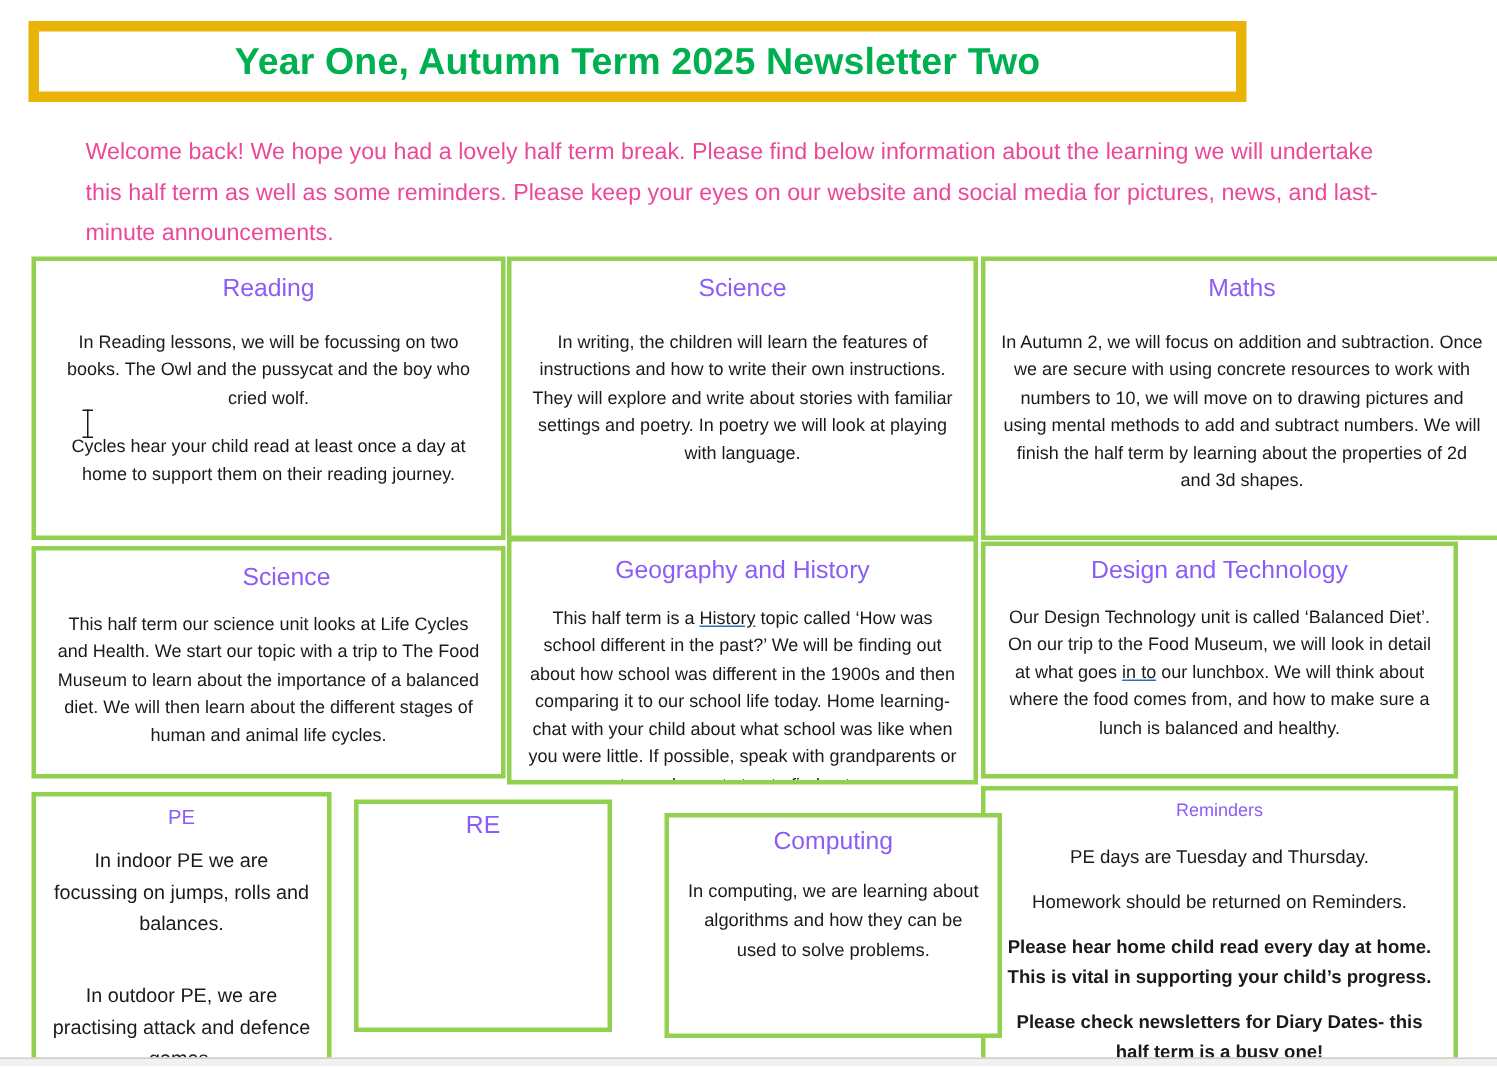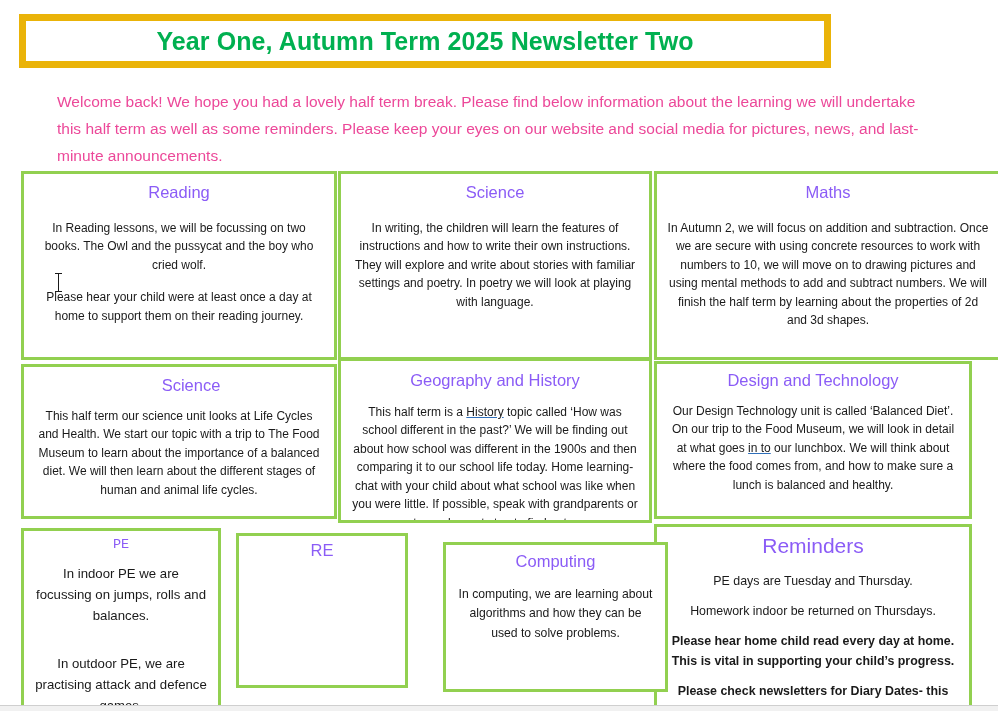--- a/index.html
+++ b/index.html
@@ -104,31 +104,31 @@
   #box-geohist .box-body  { margin-top: 13px; }
   #box-dt .box-title      { margin-top: 7px; }
   #box-dt .box-body       { margin-top: 12px; }
 
   
   #box-pe        { left: 21px;  top: 528px; width: 200px; height: 180px; }
   #box-re        { left: 236px; top: 533px; width: 172px; height: 155px; }
   #box-computing { left: 443px; top: 542px; width: 225px; height: 150px; }
   #box-reminders { left: 654px; top: 524px; width: 318px; height: 184px; }
 
-  #box-pe .box-title        { margin-top: 6px; font-size: 13.5px; font-family: Liberation Mono, monospace; }
+  #box-pe .box-title        { margin-top: 6px; font-size: 13.5px; }
   #box-pe .box-body         { margin-top: 10px; font-size: 13.2px; line-height: 21px; }
   #box-pe .box-body p       { margin-bottom: 27px; }
 
   #box-re .box-title        { margin-top: 5px; font-size: 16.5px; }
   #box-re .box-body         { margin-top: 13px; font-size: 12.2px; line-height: 19.5px; }
 
   #box-computing .box-title { margin-top: 7px; font-size: 16.5px; }
   #box-computing .box-body  { margin-top: 14px; font-size: 12.2px; line-height: 19.5px; }
 
-  #box-reminders .box-title { margin-top: 7px; font-size: 21px; }
+  #box-reminders .box-title { margin-top: 7px; font-size: 12px; }
   #box-reminders .box-body  { margin-top: 13px; font-size: 12.4px; line-height: 20px; }
   #box-reminders .box-body p { margin-bottom: 10px; }
   #box-reminders .bold      { font-weight: bold; }
 
   
   #box-pe        { z-index: 3; }
   #box-re        { z-index: 4; }
   #box-computing { z-index: 5; }
   #box-reminders { z-index: 2; }
   #box-geohist   { z-index: 1; }
@@ -174,21 +174,21 @@
   <div class="title-banner">
     <div class="title-text">Year One, Autumn Term 2025 Newsletter Two</div>
   </div>
 
   <div class="intro">Welcome back!  We hope you had a lovely half term break.  Please find below information about the learning we will undertake this half term as well as some reminders.  Please keep your eyes on our website and social media for pictures, news, and last-minute announcements.</div>
 
   <div class="box" id="box-reading">
     <div class="box-title">Reading</div>
     <div class="box-body">
       <p>In Reading lessons, we will be focussing on two books. The Owl and the pussycat and the boy who cried wolf.</p>
-      <p>Please hear your child were at least once a day at home to support them on their reading journey.</p>
+      <p>Cycles hear your child read at least once a day at home to support them on their reading journey.</p>
     </div>
   </div>
 
   <div class="box" id="box-writing">
     <div class="box-title">Science</div>
     <div class="box-body">
       <p>In writing, the children will learn the features of instructions and how to write their own instructions. They will explore and write about stories with familiar settings and poetry. In poetry we will look at playing with language.</p>
     </div>
   </div>
 
@@ -236,21 +236,21 @@
     <div class="box-title">Computing</div>
     <div class="box-body">
       <p>In computing, we are learning about algorithms and how they can be used to solve problems.</p>
     </div>
   </div>
 
   <div class="box" id="box-reminders">
     <div class="box-title">Reminders</div>
     <div class="box-body">
       <p>PE days are Tuesday and Thursday.</p>
-      <p>Homework indoor be returned on Thursdays.</p>
+      <p>Homework should be returned on Reminders.</p>
       <p class="bold">Please hear home child read every day at home. This is vital in supporting your child’s progress.</p>
       <p class="bold">Please check newsletters for Diary Dates- this half term is a busy one!</p>
 
     </div>
   </div>
 
   <div class="caret"></div>
 
   <div class="bottom-edge"></div>
 

